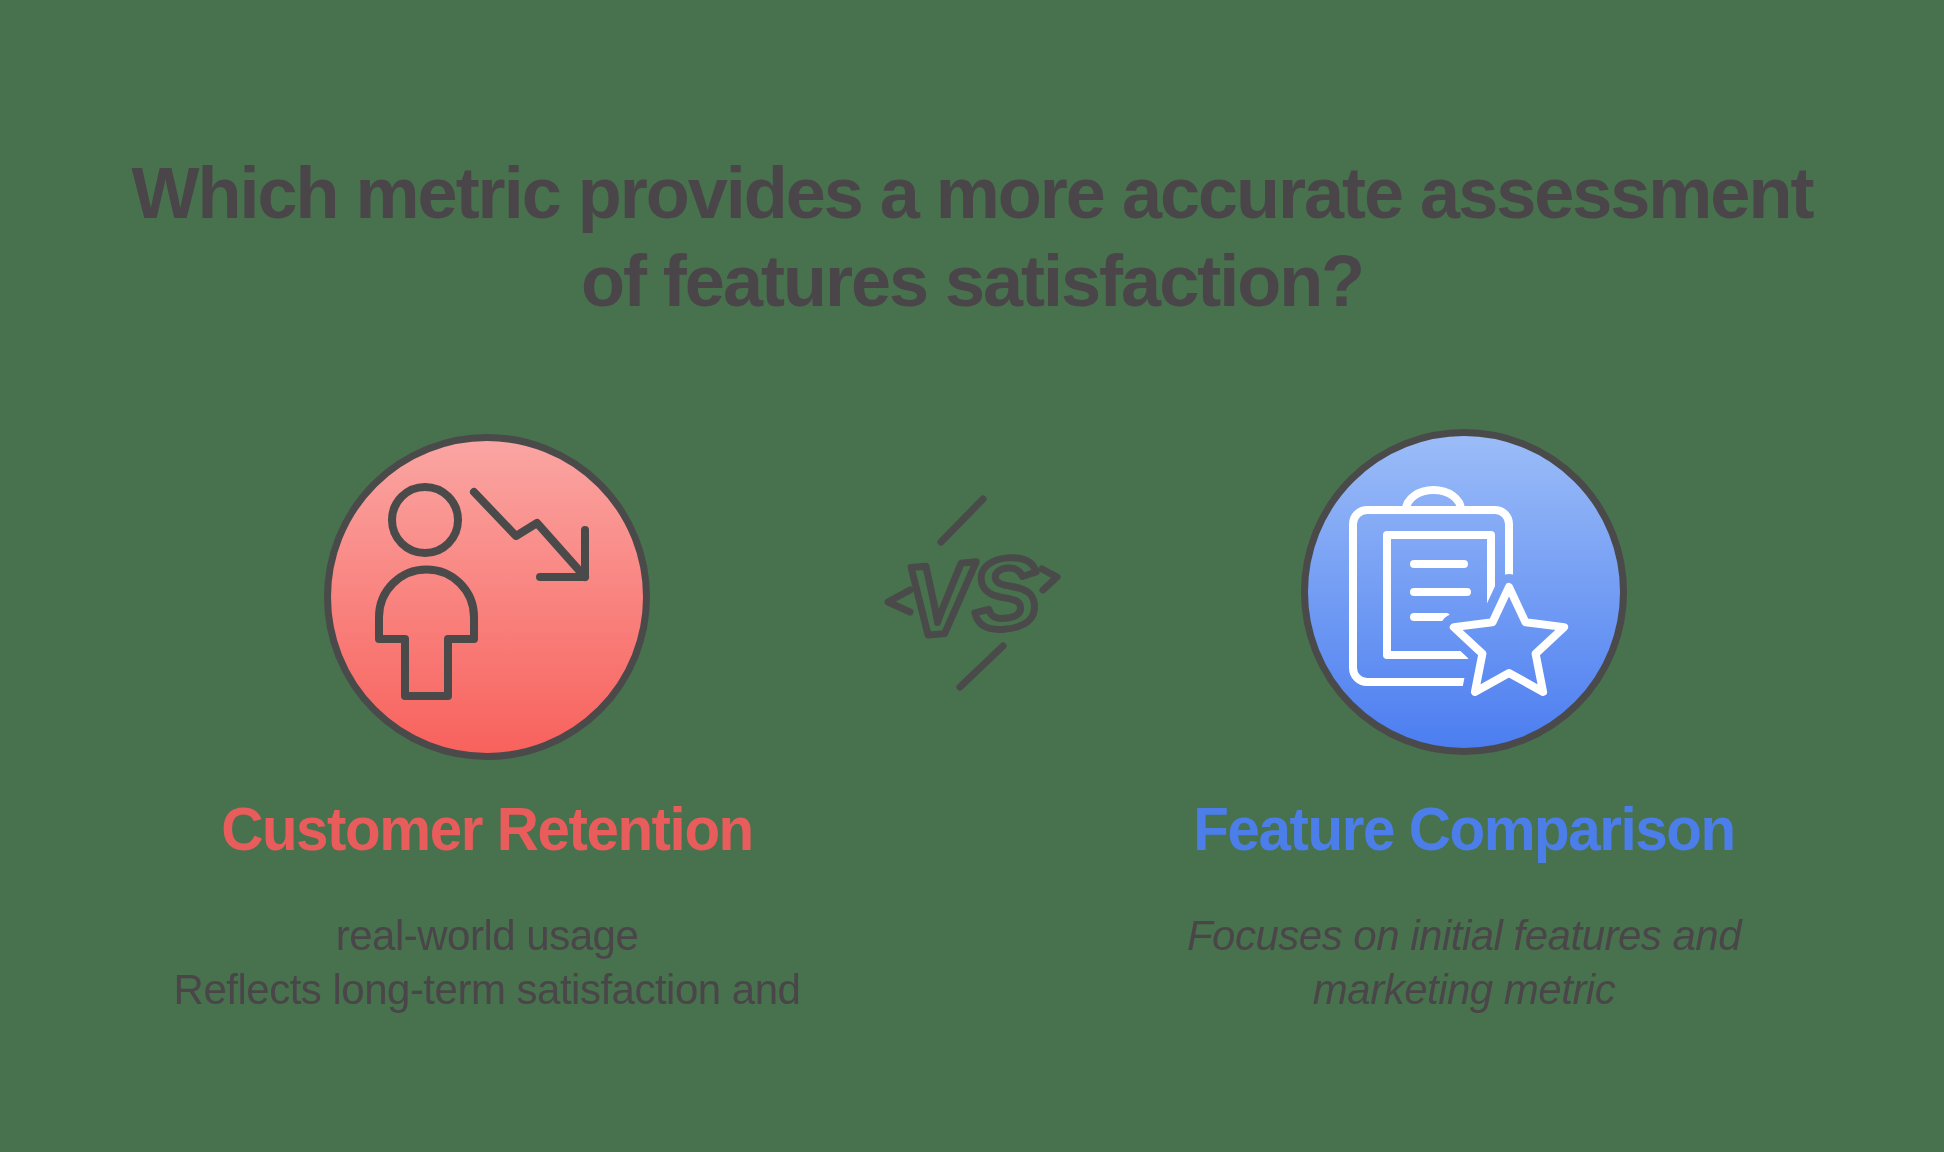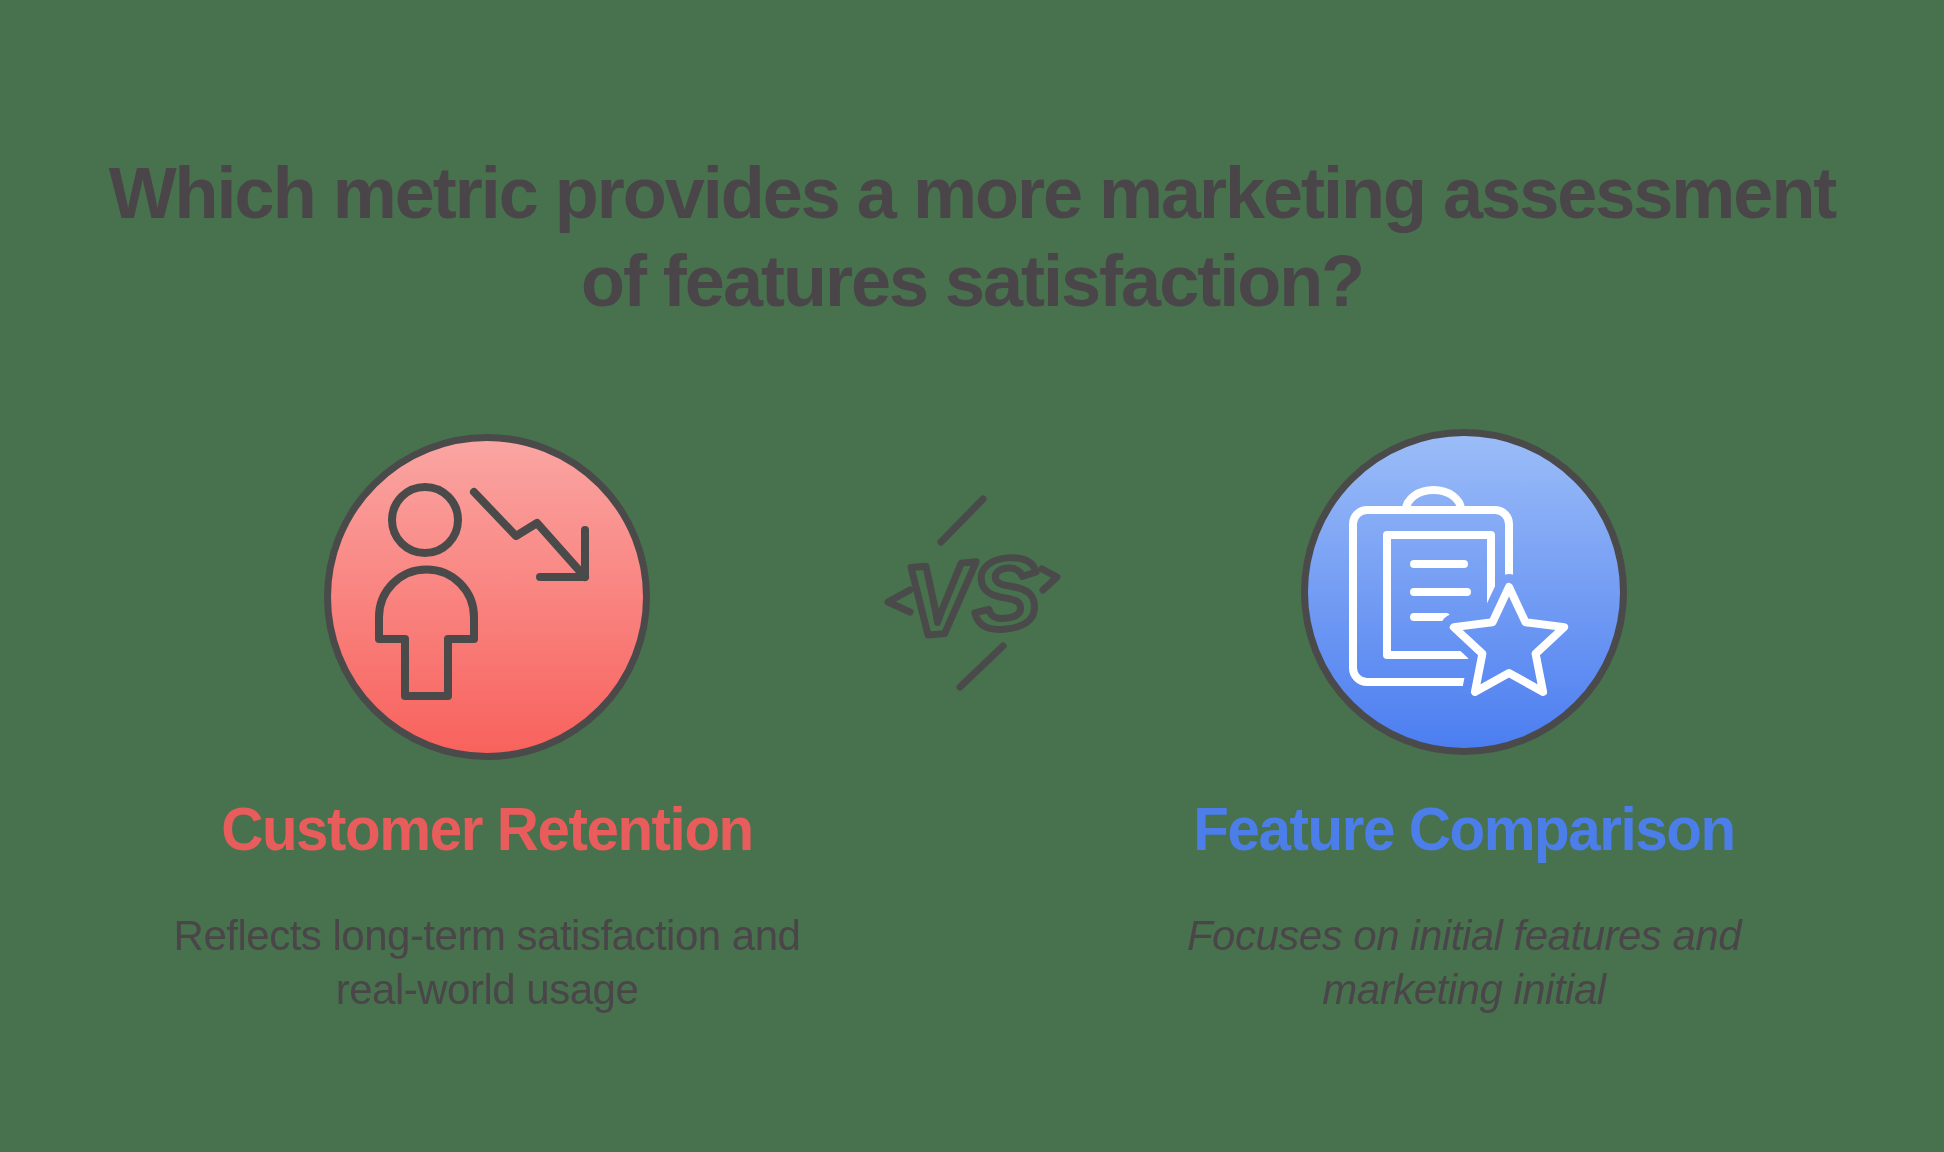--- a/index.html
+++ b/index.html
@@ -68,21 +68,21 @@
   }
   .card-desc.left-desc  { left: 87px; }
   .card-desc.right-desc { left: 1064px; font-style: italic; }
 </style>
 </head>
 <body>
 
 <div class="stage">
 
   <div class="title">
-    <div>Which metric provides a more marketing assessment</div>
+    <div>Which metric provides a more accurate assessment</div>
     <div>of features satisfaction?</div>
   </div>
 
   <svg class="medallion left-medallion" viewBox="0 0 330 330">
     <defs>
       <linearGradient id="redGrad" gradientUnits="userSpaceOnUse" x1="165" y1="5" x2="165" y2="325">
         <stop offset="0%" stop-color="#FAA6A3"></stop>
         <stop offset="100%" stop-color="#F8615C"></stop>
       </linearGradient>
     </defs>
@@ -128,23 +128,23 @@
       <line x1="115" y1="165" x2="168" y2="165"></line>
       <line x1="115" y1="190" x2="147" y2="190"></line>
     </g>
 
     <path d="M210,160 L226.5,195.3 L265.2,200.1 L236.6,226.7 L244.1,264.9 L210,246 L175.9,264.9 L183.4,226.7 L154.8,200.1 L193.5,195.3 Z" fill="url(#blueGrad)" stroke="url(#blueGrad)" stroke-width="26" stroke-linejoin="round"></path>
     <path d="M210,160 L226.5,195.3 L265.2,200.1 L236.6,226.7 L244.1,264.9 L210,246 L175.9,264.9 L183.4,226.7 L154.8,200.1 L193.5,195.3 Z" fill="none" stroke="#FFFFFF" stroke-width="8" stroke-linejoin="round"></path>
   </svg>
 
   <div class="card-heading left-heading">Customer Retention</div>
   <div class="card-desc left-desc">
+    <div>real-world usage</div>
     <div>Reflects long-term satisfaction and</div>
-    <div>real-world usage</div>
   </div>
 
   <div class="card-heading right-heading">Feature Comparison</div>
   <div class="card-desc right-desc">
     <div>Focuses on initial features and</div>
-    <div>marketing initial</div>
+    <div>marketing metric</div>
   </div>
 
 </div>
 
 </body></html>

